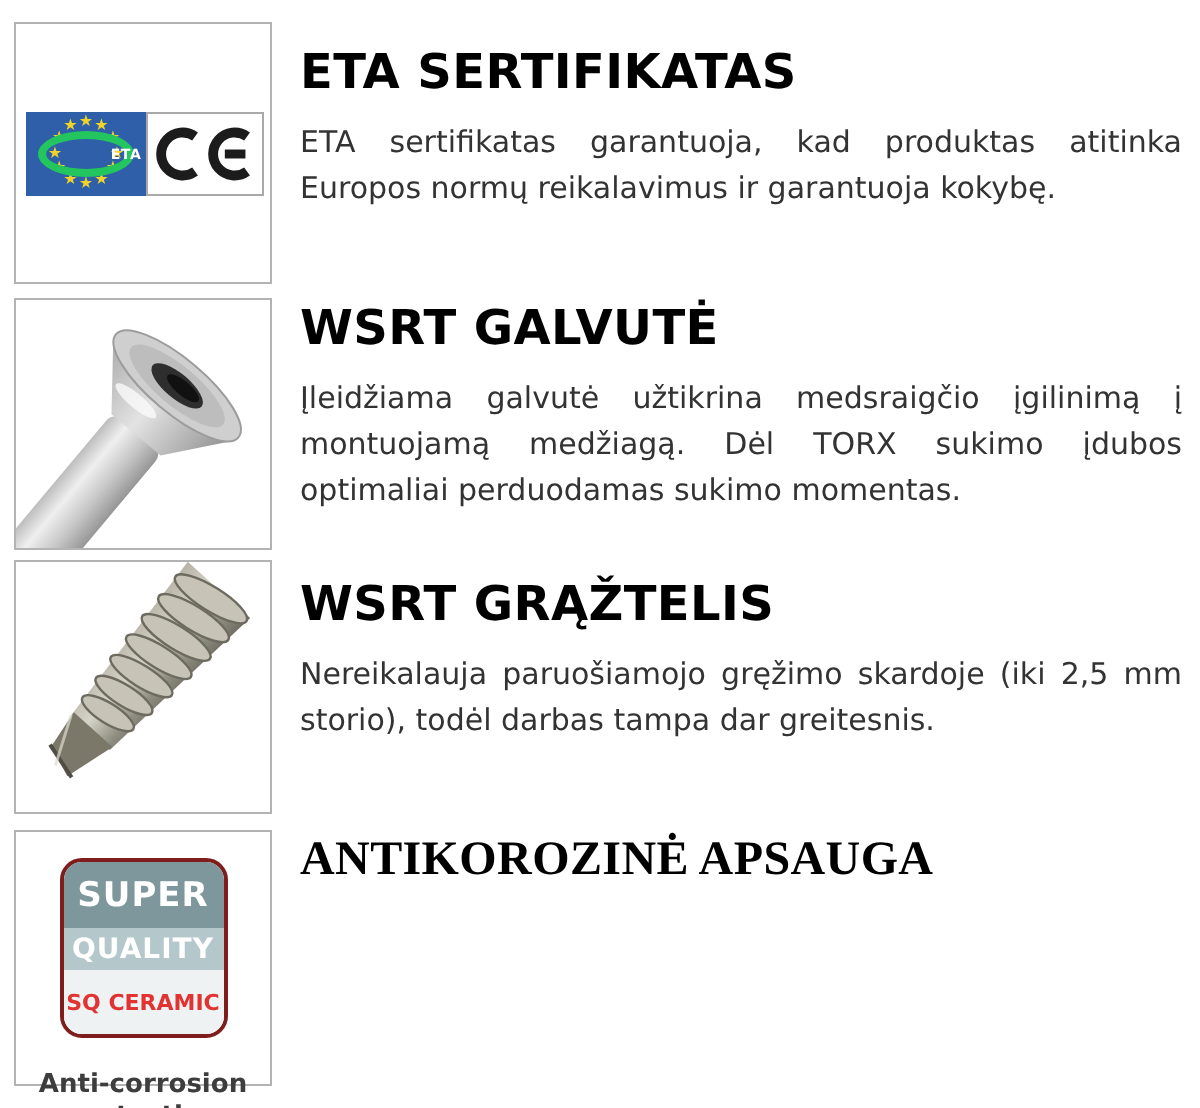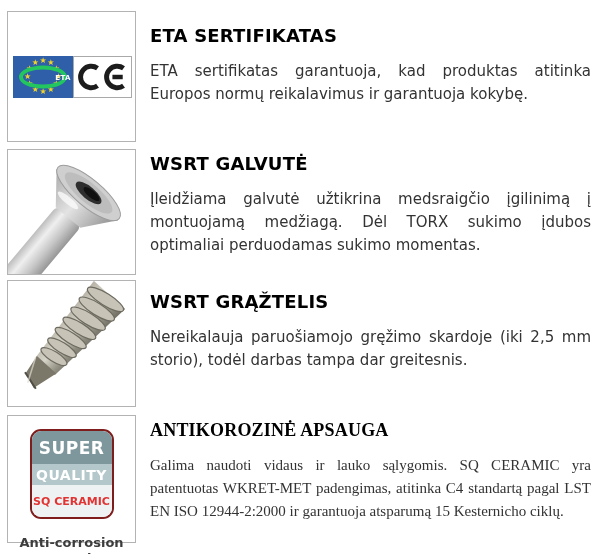--- a/index.html
+++ b/index.html
@@ -15,21 +15,21 @@
   
   .imgbox{position:absolute;left:7px;width:129px;background:#fff;border:1px solid var(--box-border);}
   .box1{top:11px;height:131px;}
   .box2{top:149px;height:126px;}
   .box3{top:280px;height:127px;}
   .box4{top:415px;height:128px;}
 
   
   .textcol{position:absolute;left:150px;width:441px;}
   .text1{top:24px;} .text2{top:152px;} .text3{top:290px;} .text4{top:418px;font-family:Liberation Serif, serif;}
-  .textcol h2{margin:0 0 12px 0;font-size:18px;line-height:24px;font-weight:bold;
+  .textcol h2{margin:0 0 12px 0;font-size:24px;line-height:24px;font-weight:bold;
               color:var(--heading-text);letter-spacing:0.2px;}
   .textcol p{margin:0;font-size:15px;line-height:23px;color:var(--body-text);
              text-align:justify;}
 
   
   .logo-strip{display:flex;height:42px;margin:44px 3px 0 5px;}
   .eu-flag{position:relative;width:60px;height:42px;background:var(--eu-blue);flex:none;}
   .stars{position:absolute;inset:0;}
   .star{position:absolute;color:var(--star-yellow);font-size:8px;line-height:8px;width:8px;text-align:center;}
   .eta-ring{position:absolute;left:50%;top:50%;transform:translate(-50%,-50%);
@@ -159,16 +159,15 @@
   <div class="imgbox box4">
     <div class="badge">
       <div class="band band-super">SUPER</div>
       <div class="band band-quality">QUALITY</div>
       <div class="band band-ceramic">SQ CERAMIC</div>
     </div>
     <div class="badge-caption">Anti-corrosion protection</div>
   </div>
   <div class="textcol text4">
     <h2>ANTIKOROZINĖ APSAUGA</h2>
-    <p>Galima naudoti vidaus ir lauko sąlygomis. SQ CERAMIC yra patentuotas WKRET-MET padengimas, atitinka C4 standartą pagal LST EN ISO 12944-2:2000 ir garantuoja atsparumą 15 Kesternicho ciklų.</p>
   </div>
 
 </div>
 
 </body></html>

